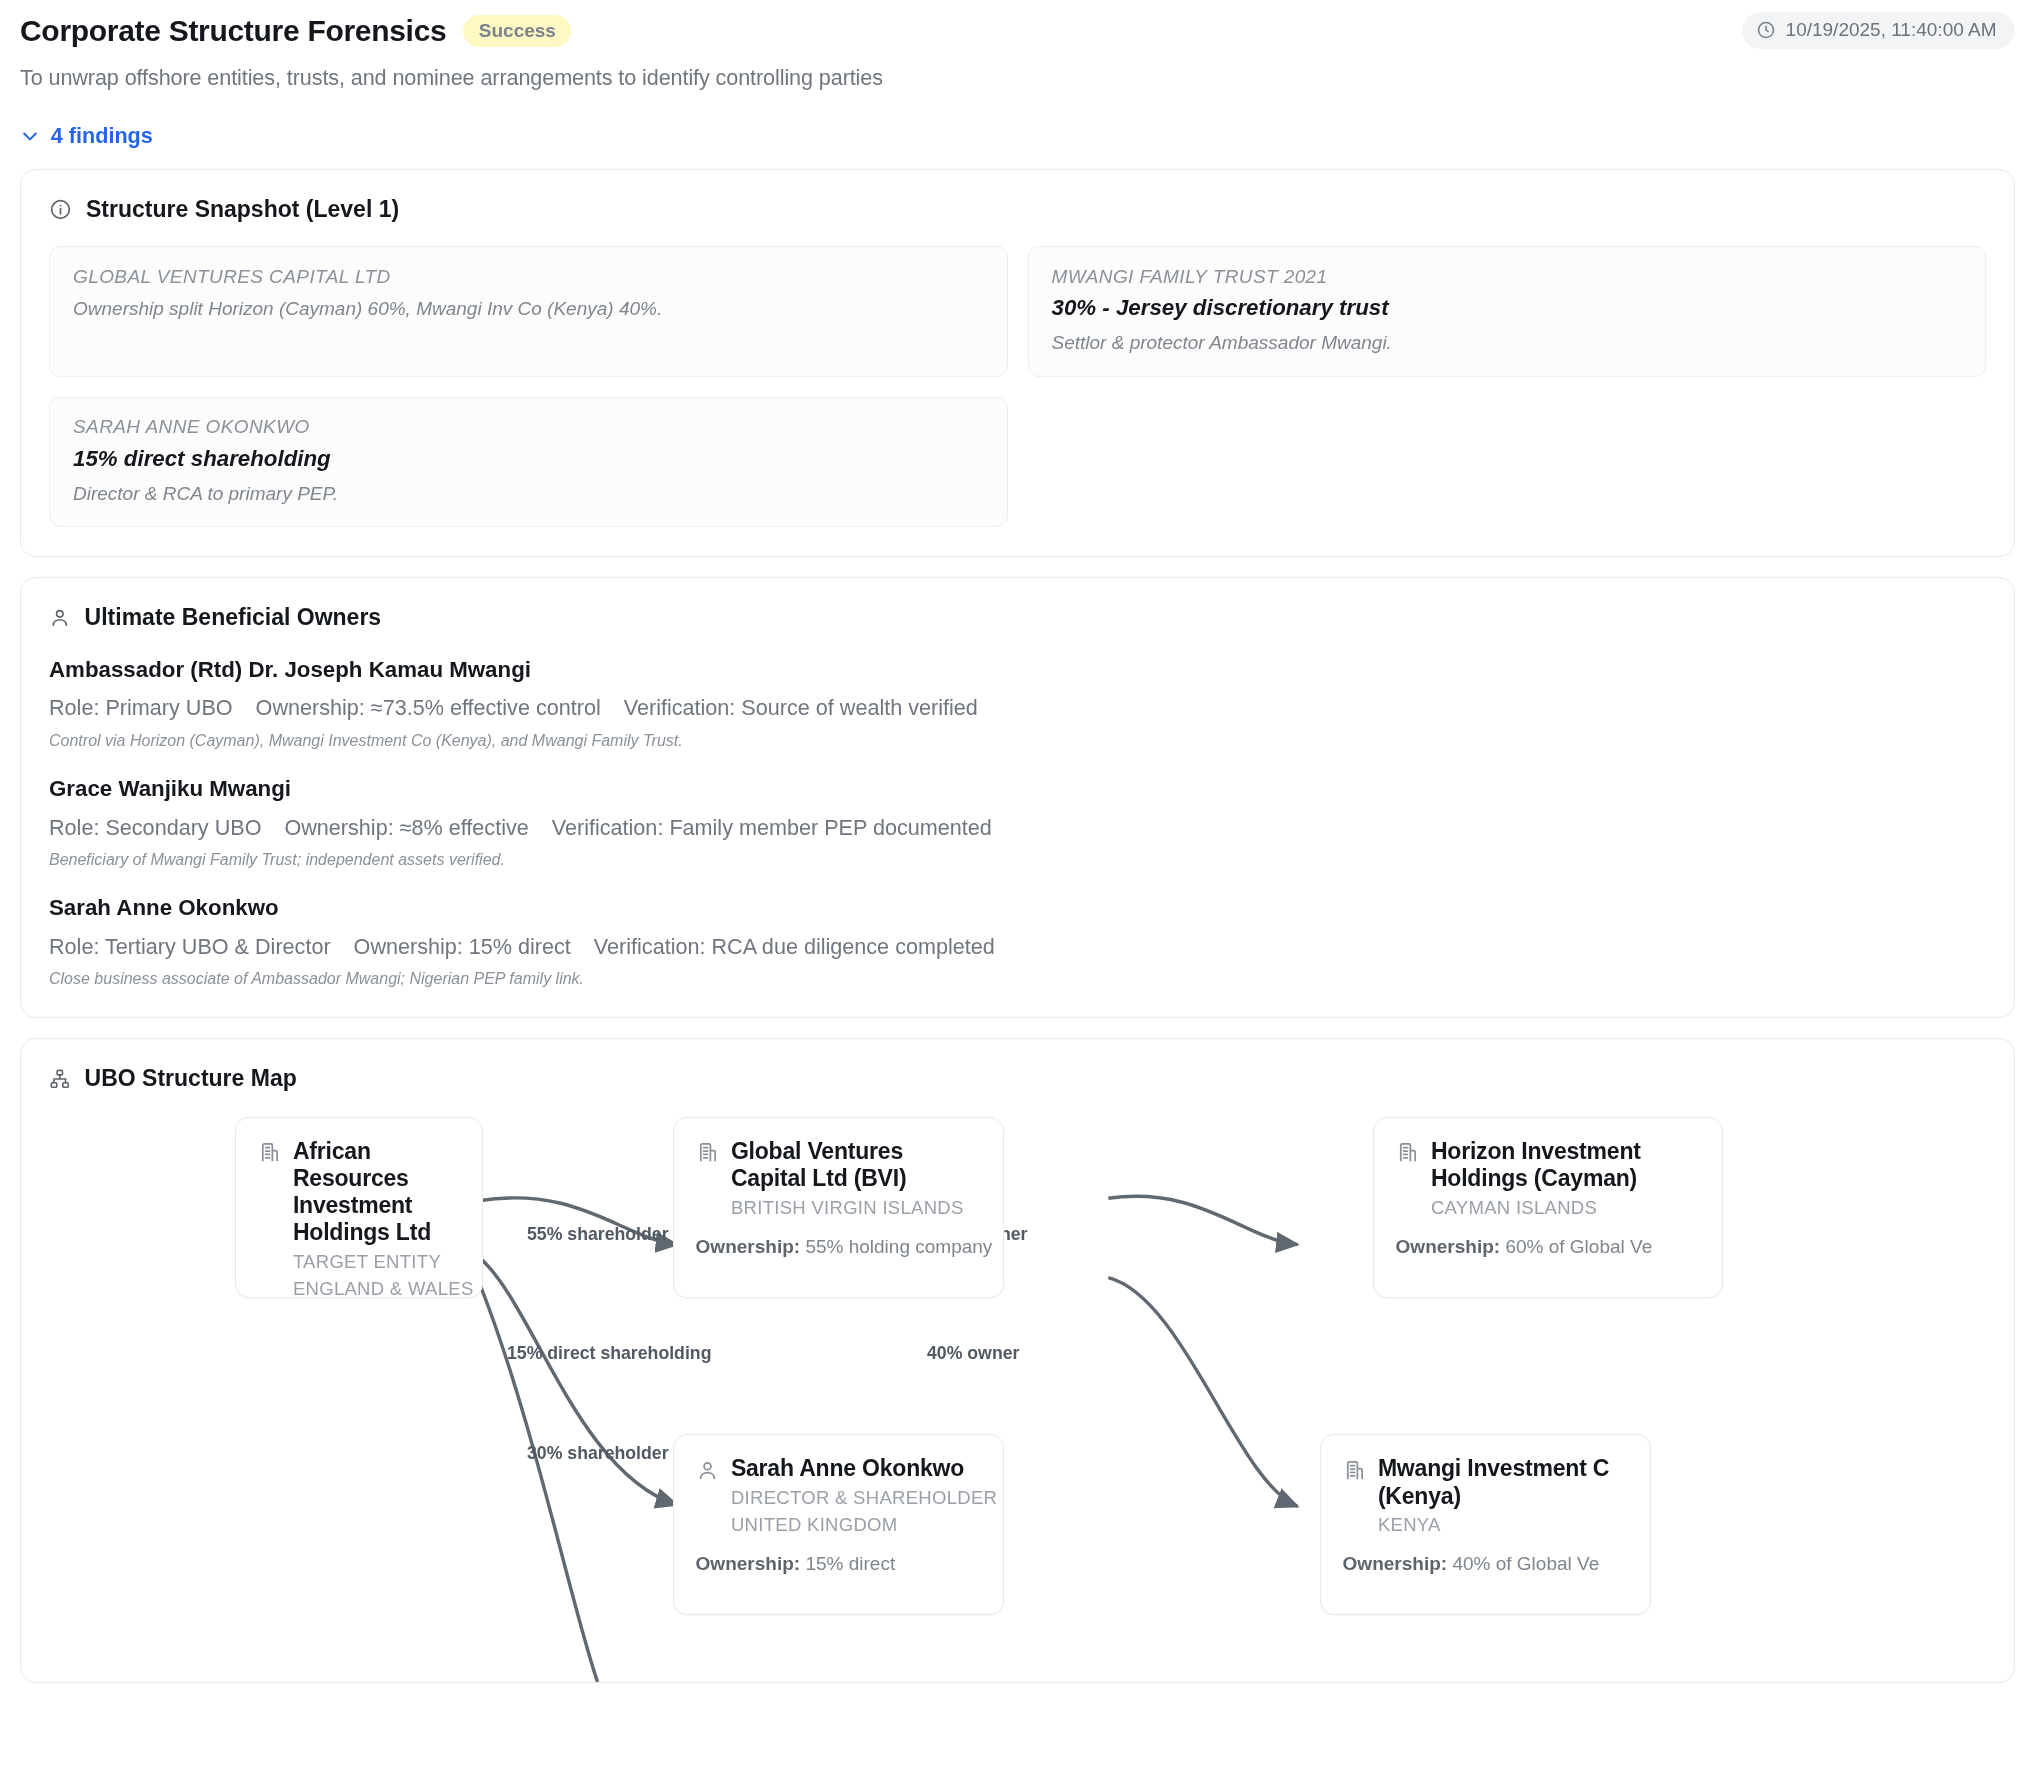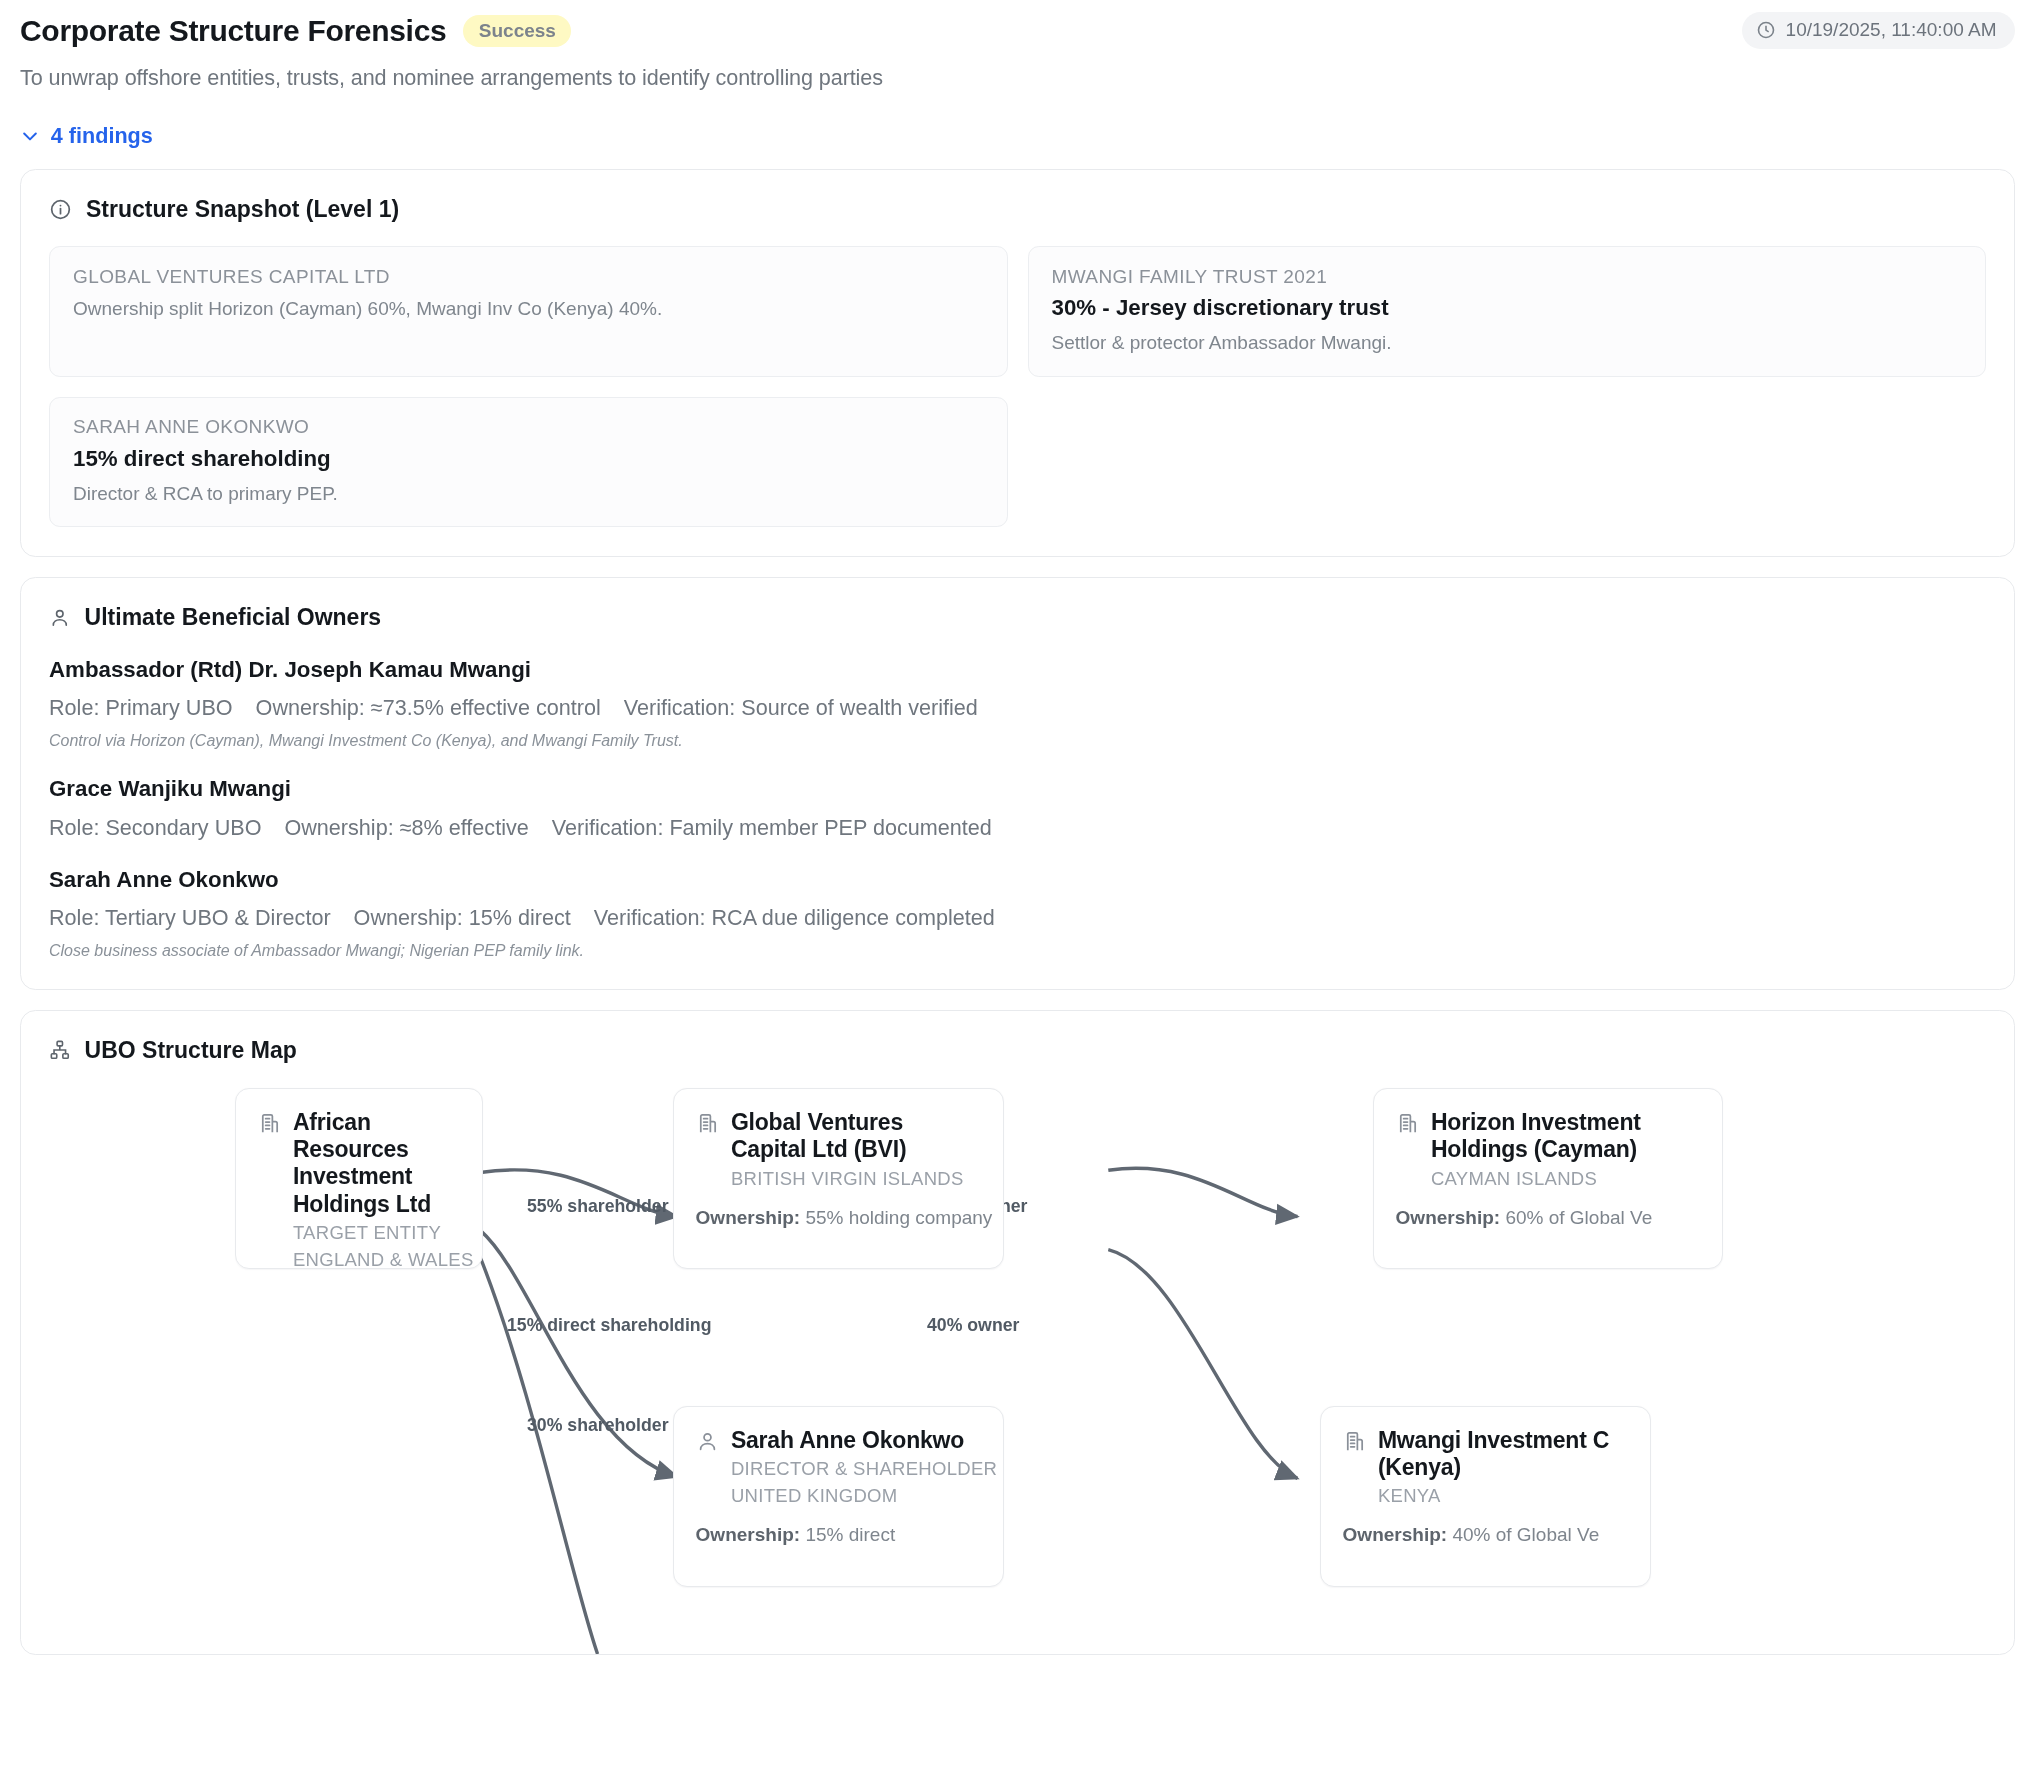--- a/index.html
+++ b/index.html
@@ -63,20 +63,21 @@
   
   .snap-grid {
     margin-top: 23px;
     display: grid; grid-template-columns: 1fr 1fr;
     gap: 20px 20px;
   }
   .snap-item {
     border: 0.8px solid #eceef1; border-radius: 10.8px;
     background: #fcfcfd;
     padding: 18.5px 23px 21.6px;
+    font-style: italic;
   }
   .snap-label {
     font-size: 19px; color: #8b9199; letter-spacing: 0.4px; text-transform: uppercase;
   }
   .snap-value {
     margin-top: 7.7px; font-size: 22.3px; font-weight: 700; color: #14181d;
   }
   .snap-note {
     margin-top: 10.8px; font-size: 19px; color: #7f868e;
   }
@@ -207,20 +208,21 @@
       <div class="ubo-desc">Control via Horizon (Cayman), Mwangi Investment Co (Kenya), and Mwangi Family Trust.</div>
     </div>
 
     <div class="ubo">
       <div class="ubo-name">Grace Wanjiku Mwangi</div>
       <div class="ubo-meta">
         <span>Role: Secondary UBO</span>
         <span>Ownership: ≈8% effective</span>
         <span>Verification: Family member PEP documented</span>
       </div>
+      <div class="ubo-desc">Beneficiary of Mwangi Family Trust; independent assets verified.</div>
     </div>
 
     <div class="ubo">
       <div class="ubo-name">Sarah Anne Okonkwo</div>
       <div class="ubo-meta">
         <span>Role: Tertiary UBO &amp; Director</span>
         <span>Ownership: 15% direct</span>
         <span>Verification: RCA due diligence completed</span>
       </div>
       <div class="ubo-desc">Close business associate of Ambassador Mwangi; Nigerian PEP family link.</div>

